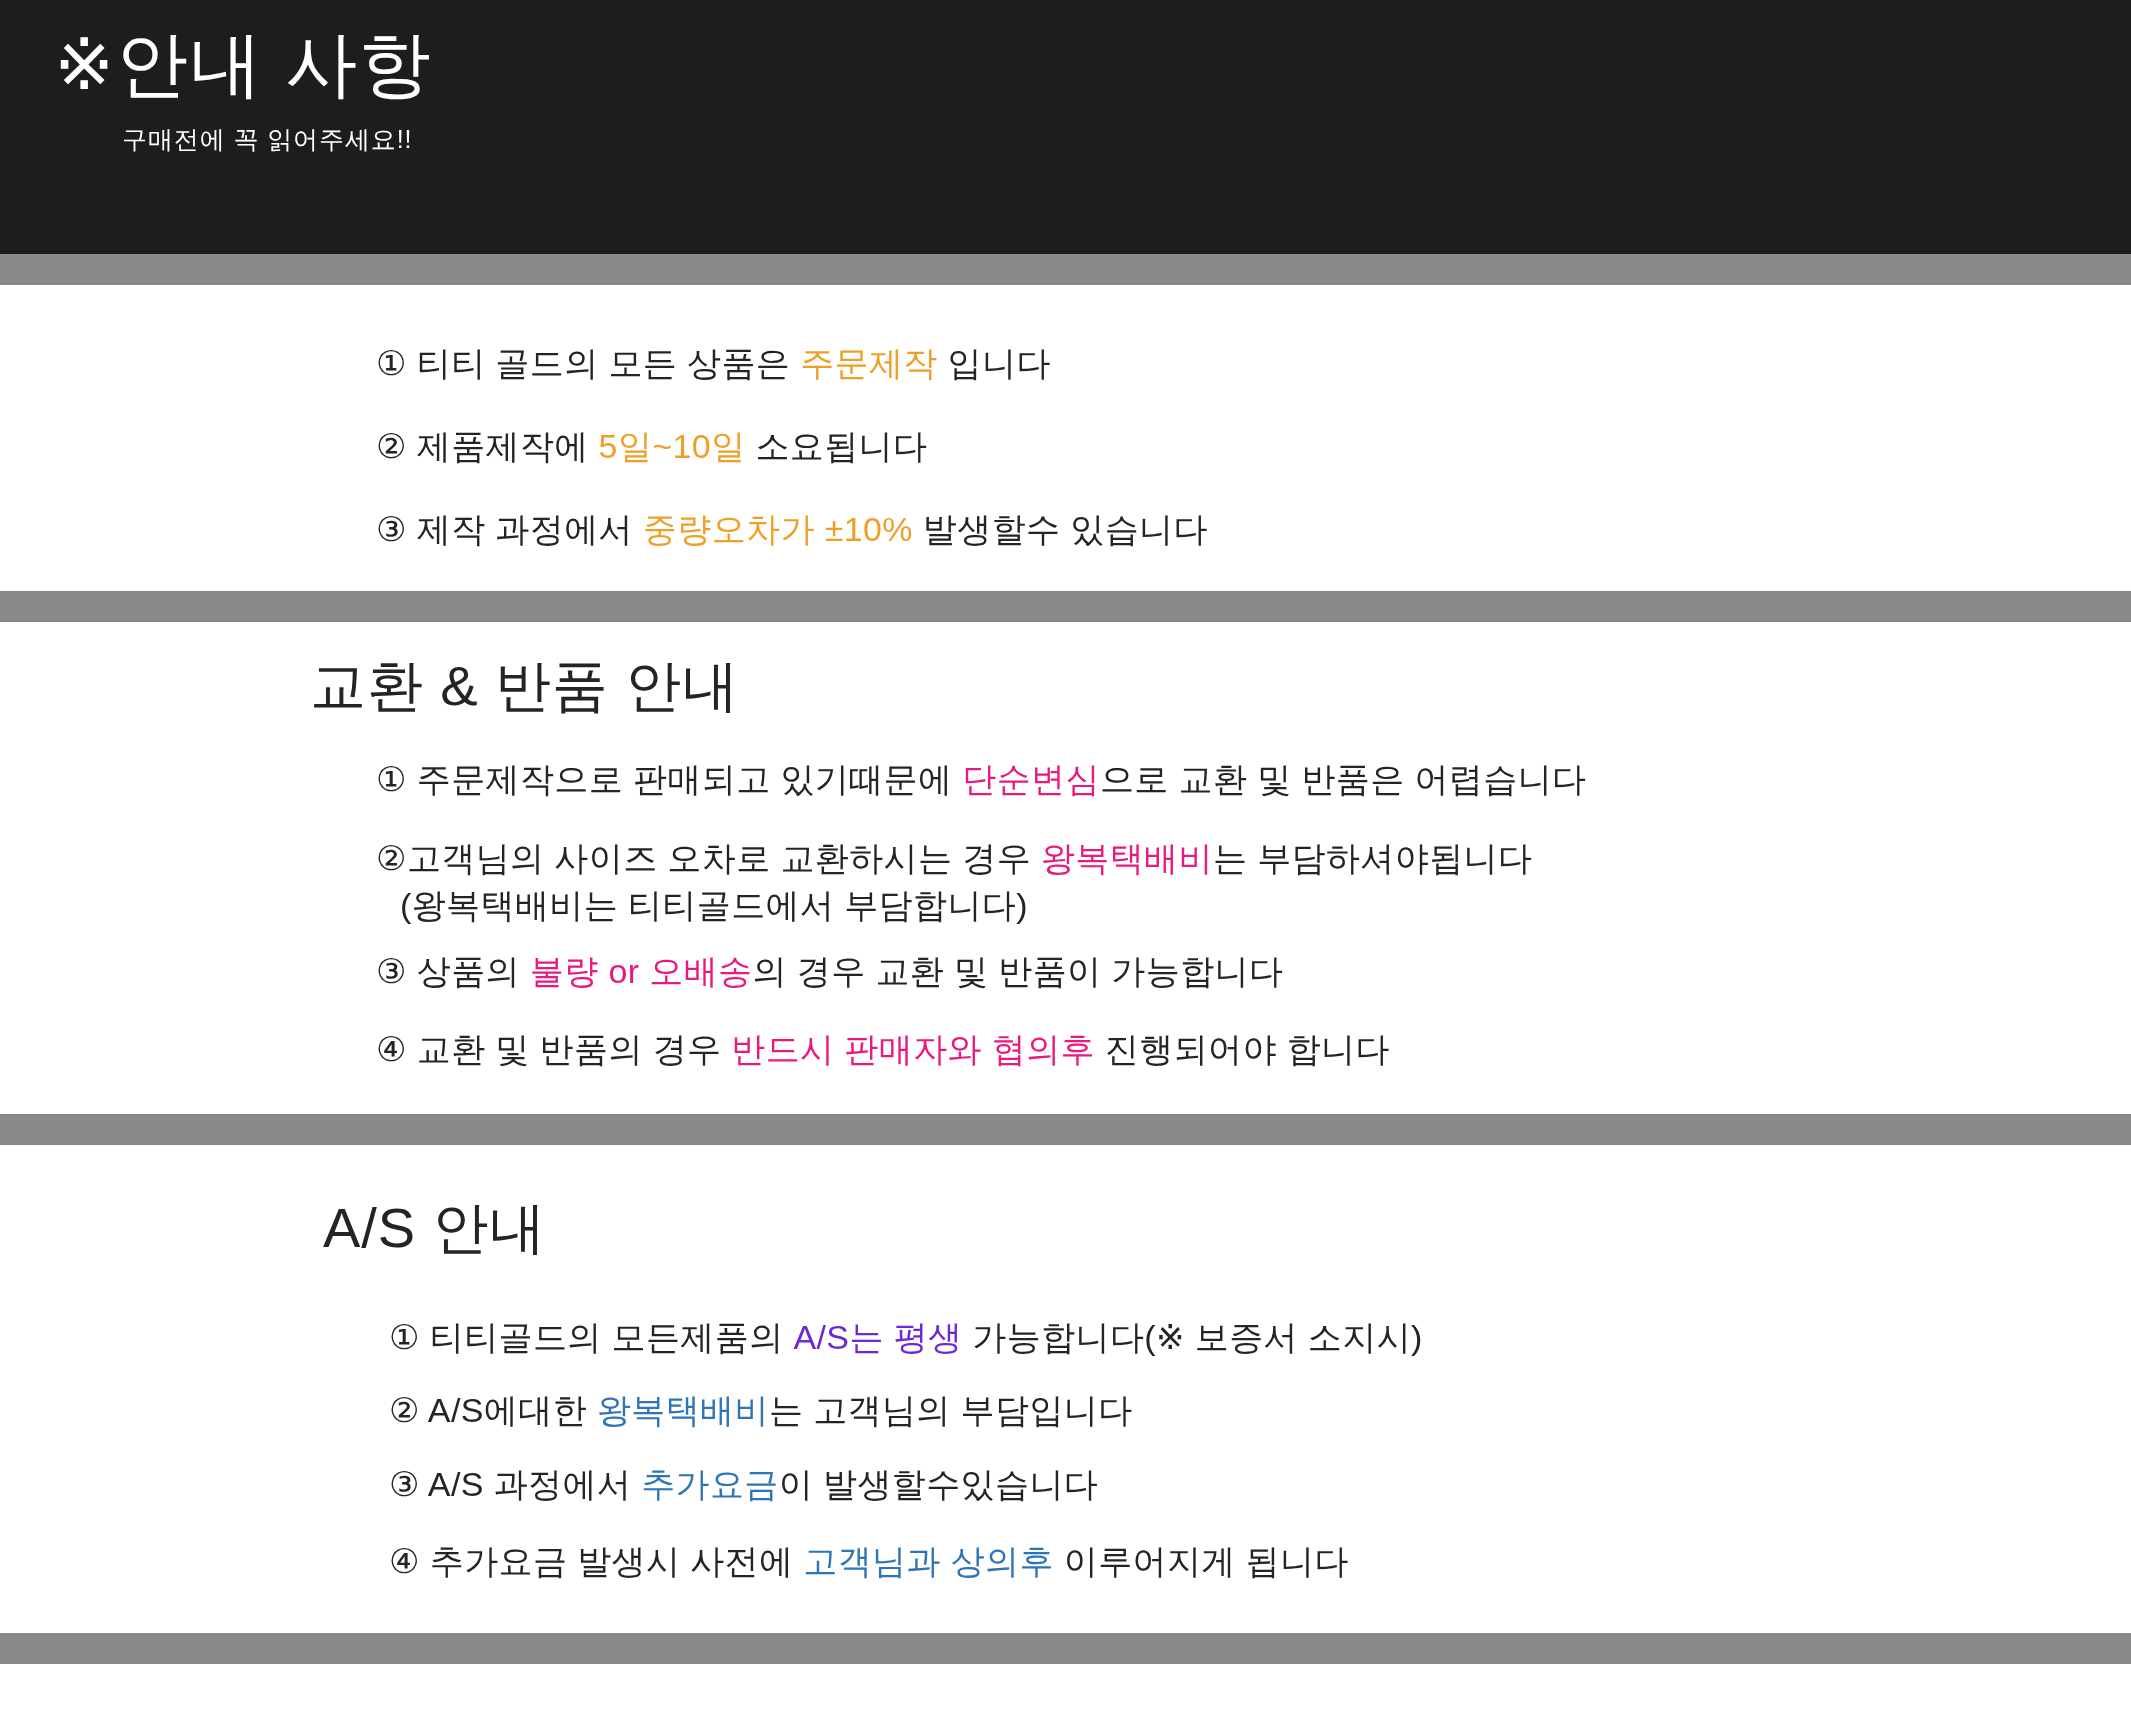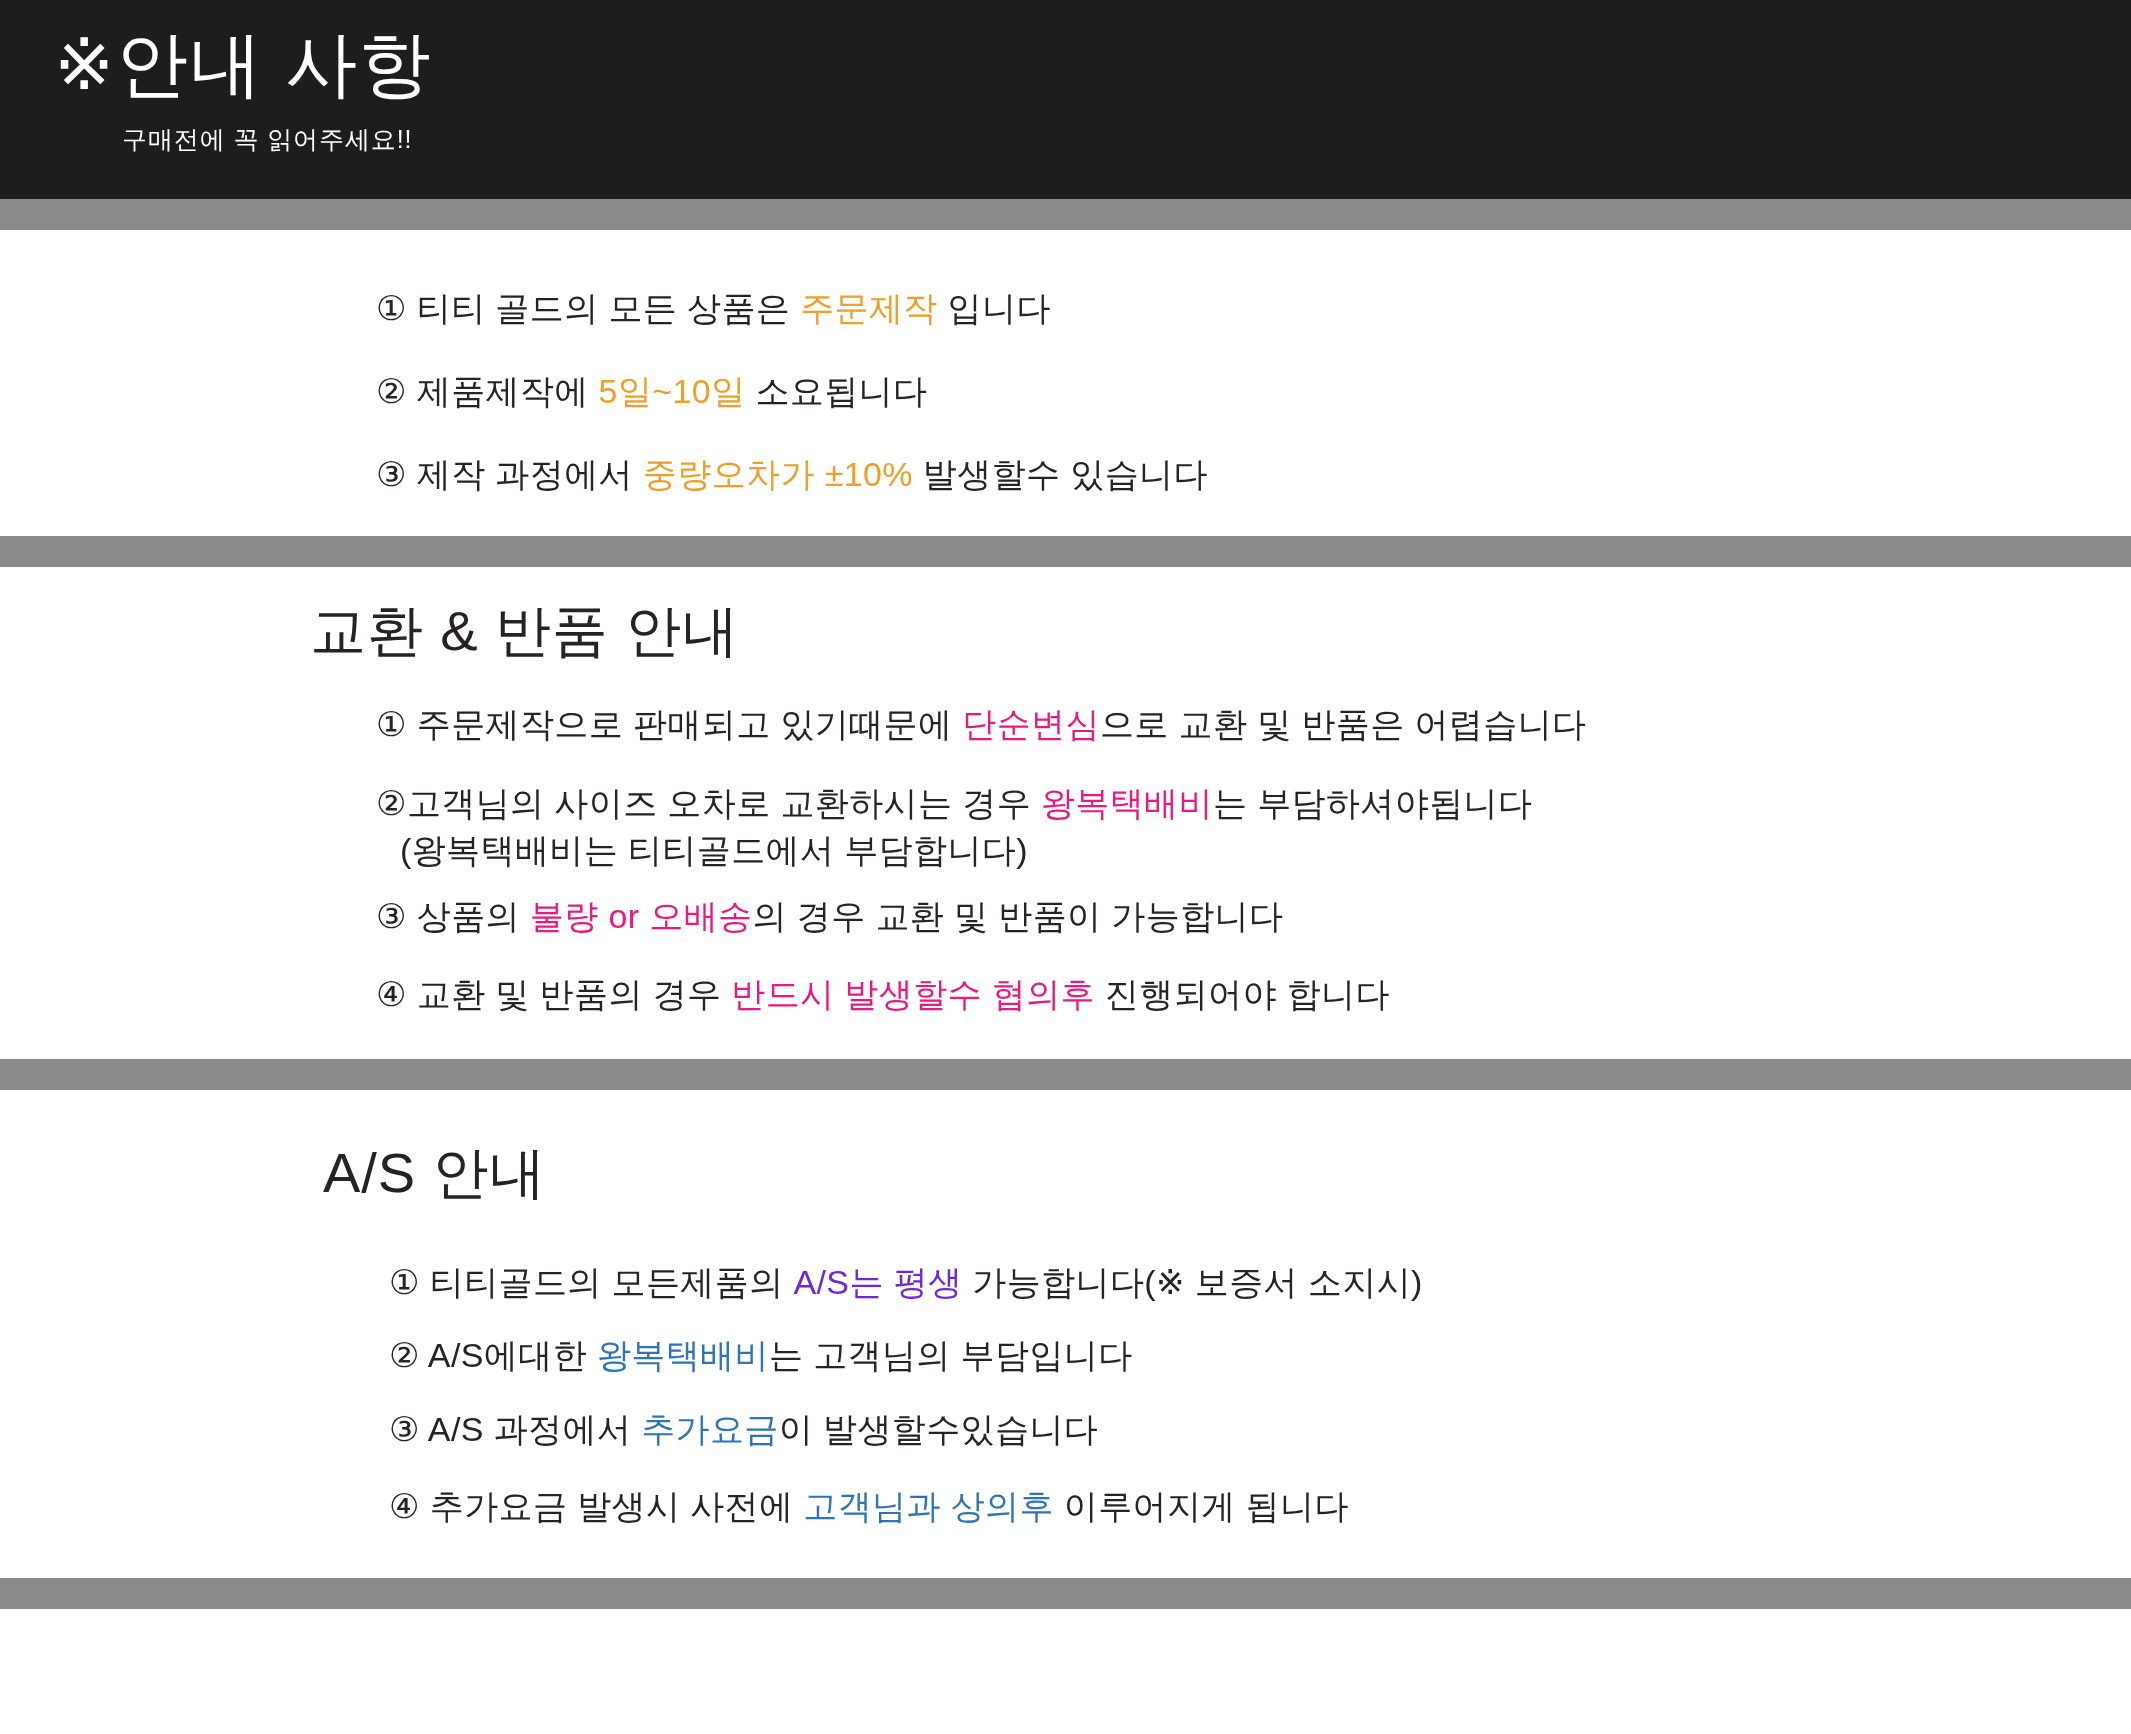--- a/index.html
+++ b/index.html
@@ -12,21 +12,21 @@
   body {
     width: 2131px;
     height: 1735px;
     background: #ffffff;
     overflow: hidden;
     font-family: "Liberation Sans", "DejaVu Sans", sans-serif;
     color: var(--text);
   }
   .header {
     background: var(--header-bg);
-    height: 199px;
+    height: 254px;
     padding: 23px 0 0 54px;
   }
   .header h1 {
     margin: 0;
     color: #ffffff;
     font-size: 72px;
     font-weight: 500;
     letter-spacing: 1.7px;
     line-height: 1.15;
   }
@@ -96,21 +96,21 @@
     <div class="divider"></div>
   </section>
 
   <section class="section s2">
     <h2 class="section-heading">교환 &amp; 반품 안내</h2>
     <ul class="item-list">
           <li class="item"><span>① 주문제작으로 판매되고 있기때문에 </span><span style="color: rgb(232, 25, 127);">단순변심</span><span>으로 교환 및 반품은 어렵습니다</span></li>
           <li class="item"><span>②고객님의 사이즈 오차로 교환하시는 경우 </span><span style="color: rgb(232, 25, 127);">왕복택배비</span><span>는 부담하셔야됩니다</span></li>
           <li class="item sub"><span>(왕복택배비는 티티골드에서 부담합니다)</span></li>
           <li class="item"><span>③ 상품의 </span><span style="color: rgb(232, 25, 127);">불량 or 오배송</span><span>의 경우 교환 및 반품이 가능합니다</span></li>
-          <li class="item"><span>④ 교환 및 반품의 경우 </span><span style="color: rgb(232, 25, 127);">반드시 발생할수 협의후</span><span> 진행되어야 합니다</span></li>
+          <li class="item"><span>④ 교환 및 반품의 경우 </span><span style="color: rgb(232, 25, 127);">반드시 판매자와 협의후</span><span> 진행되어야 합니다</span></li>
         </ul>
     <div class="divider"></div>
   </section>
 
   <section class="section s3">
     <h2 class="section-heading">A/S 안내</h2>
     <ul class="item-list">
           <li class="item"><span>① 티티골드의 모든제품의 </span><span style="color: #6d28d9;">A/S는 평생</span><span> 가능합니다(※ 보증서 소지시)</span></li>
           <li class="item"><span>② A/S에대한 </span><span style="color: rgb(46, 117, 182);">왕복택배비</span><span>는 고객님의 부담입니다</span></li>
           <li class="item"><span>③ A/S 과정에서 </span><span style="color: rgb(46, 117, 182); font-family: Liberation Mono, monospace;">추가요금</span><span>이 발생할수있습니다</span></li>

